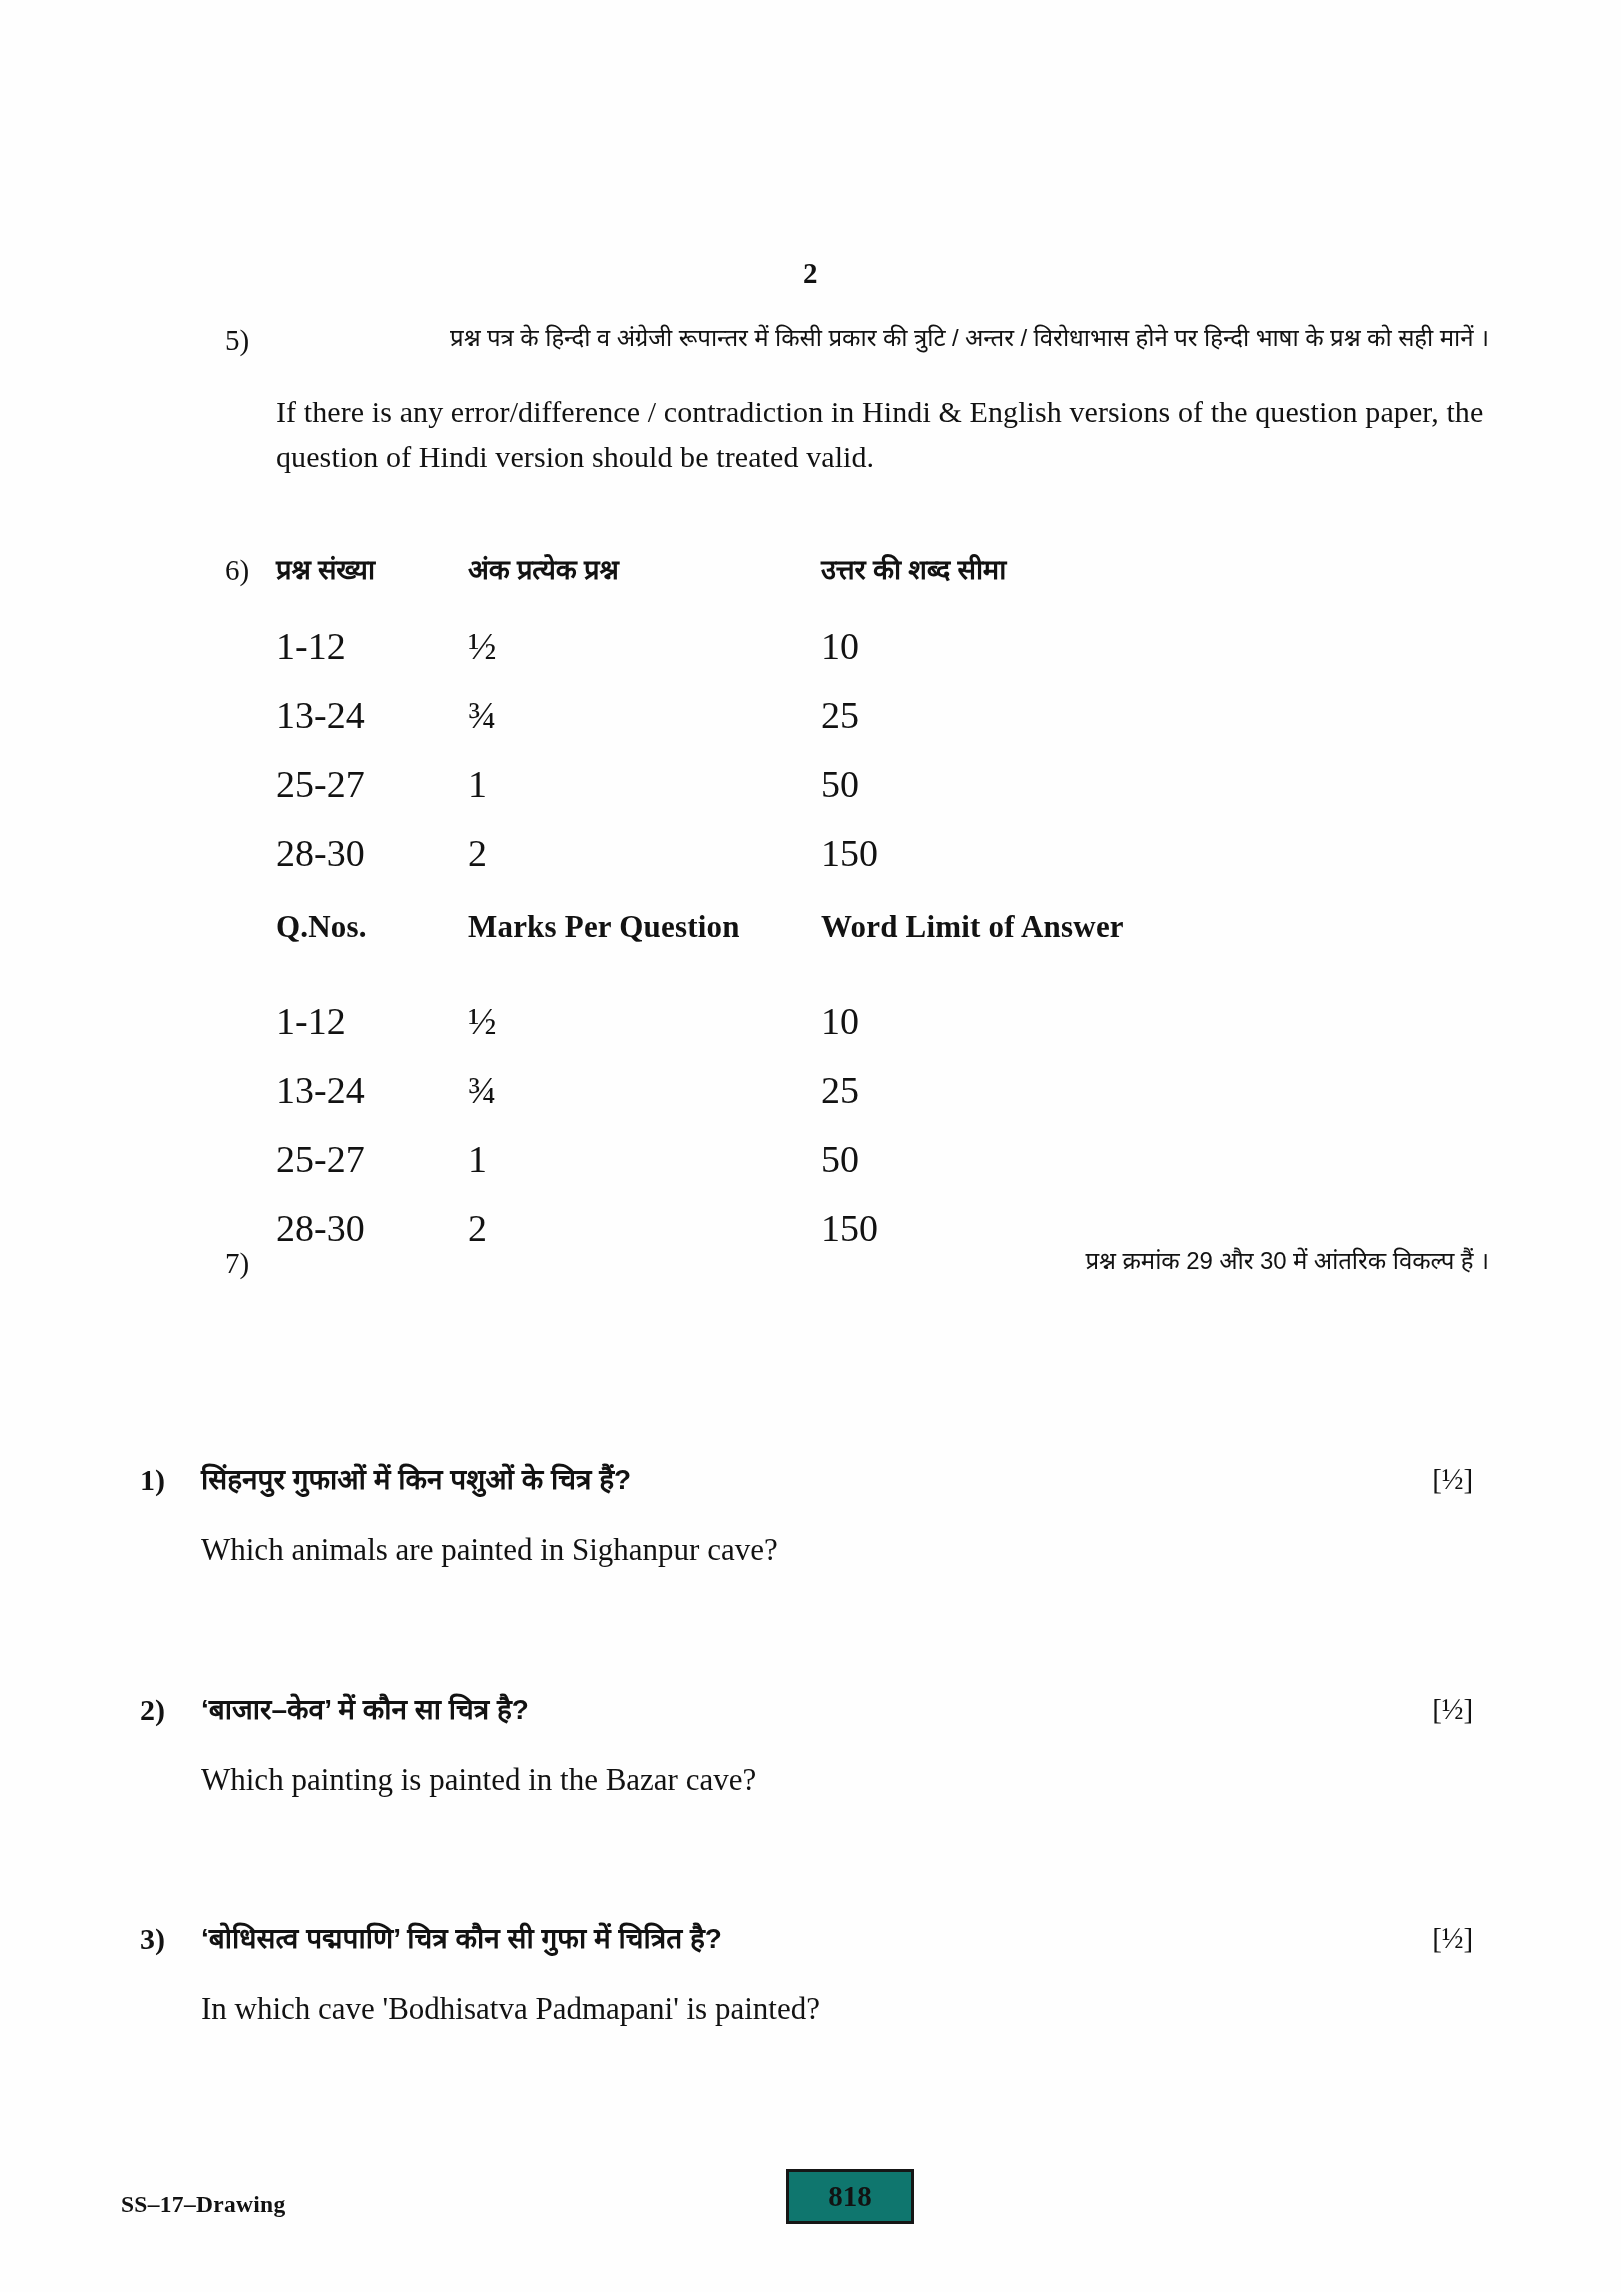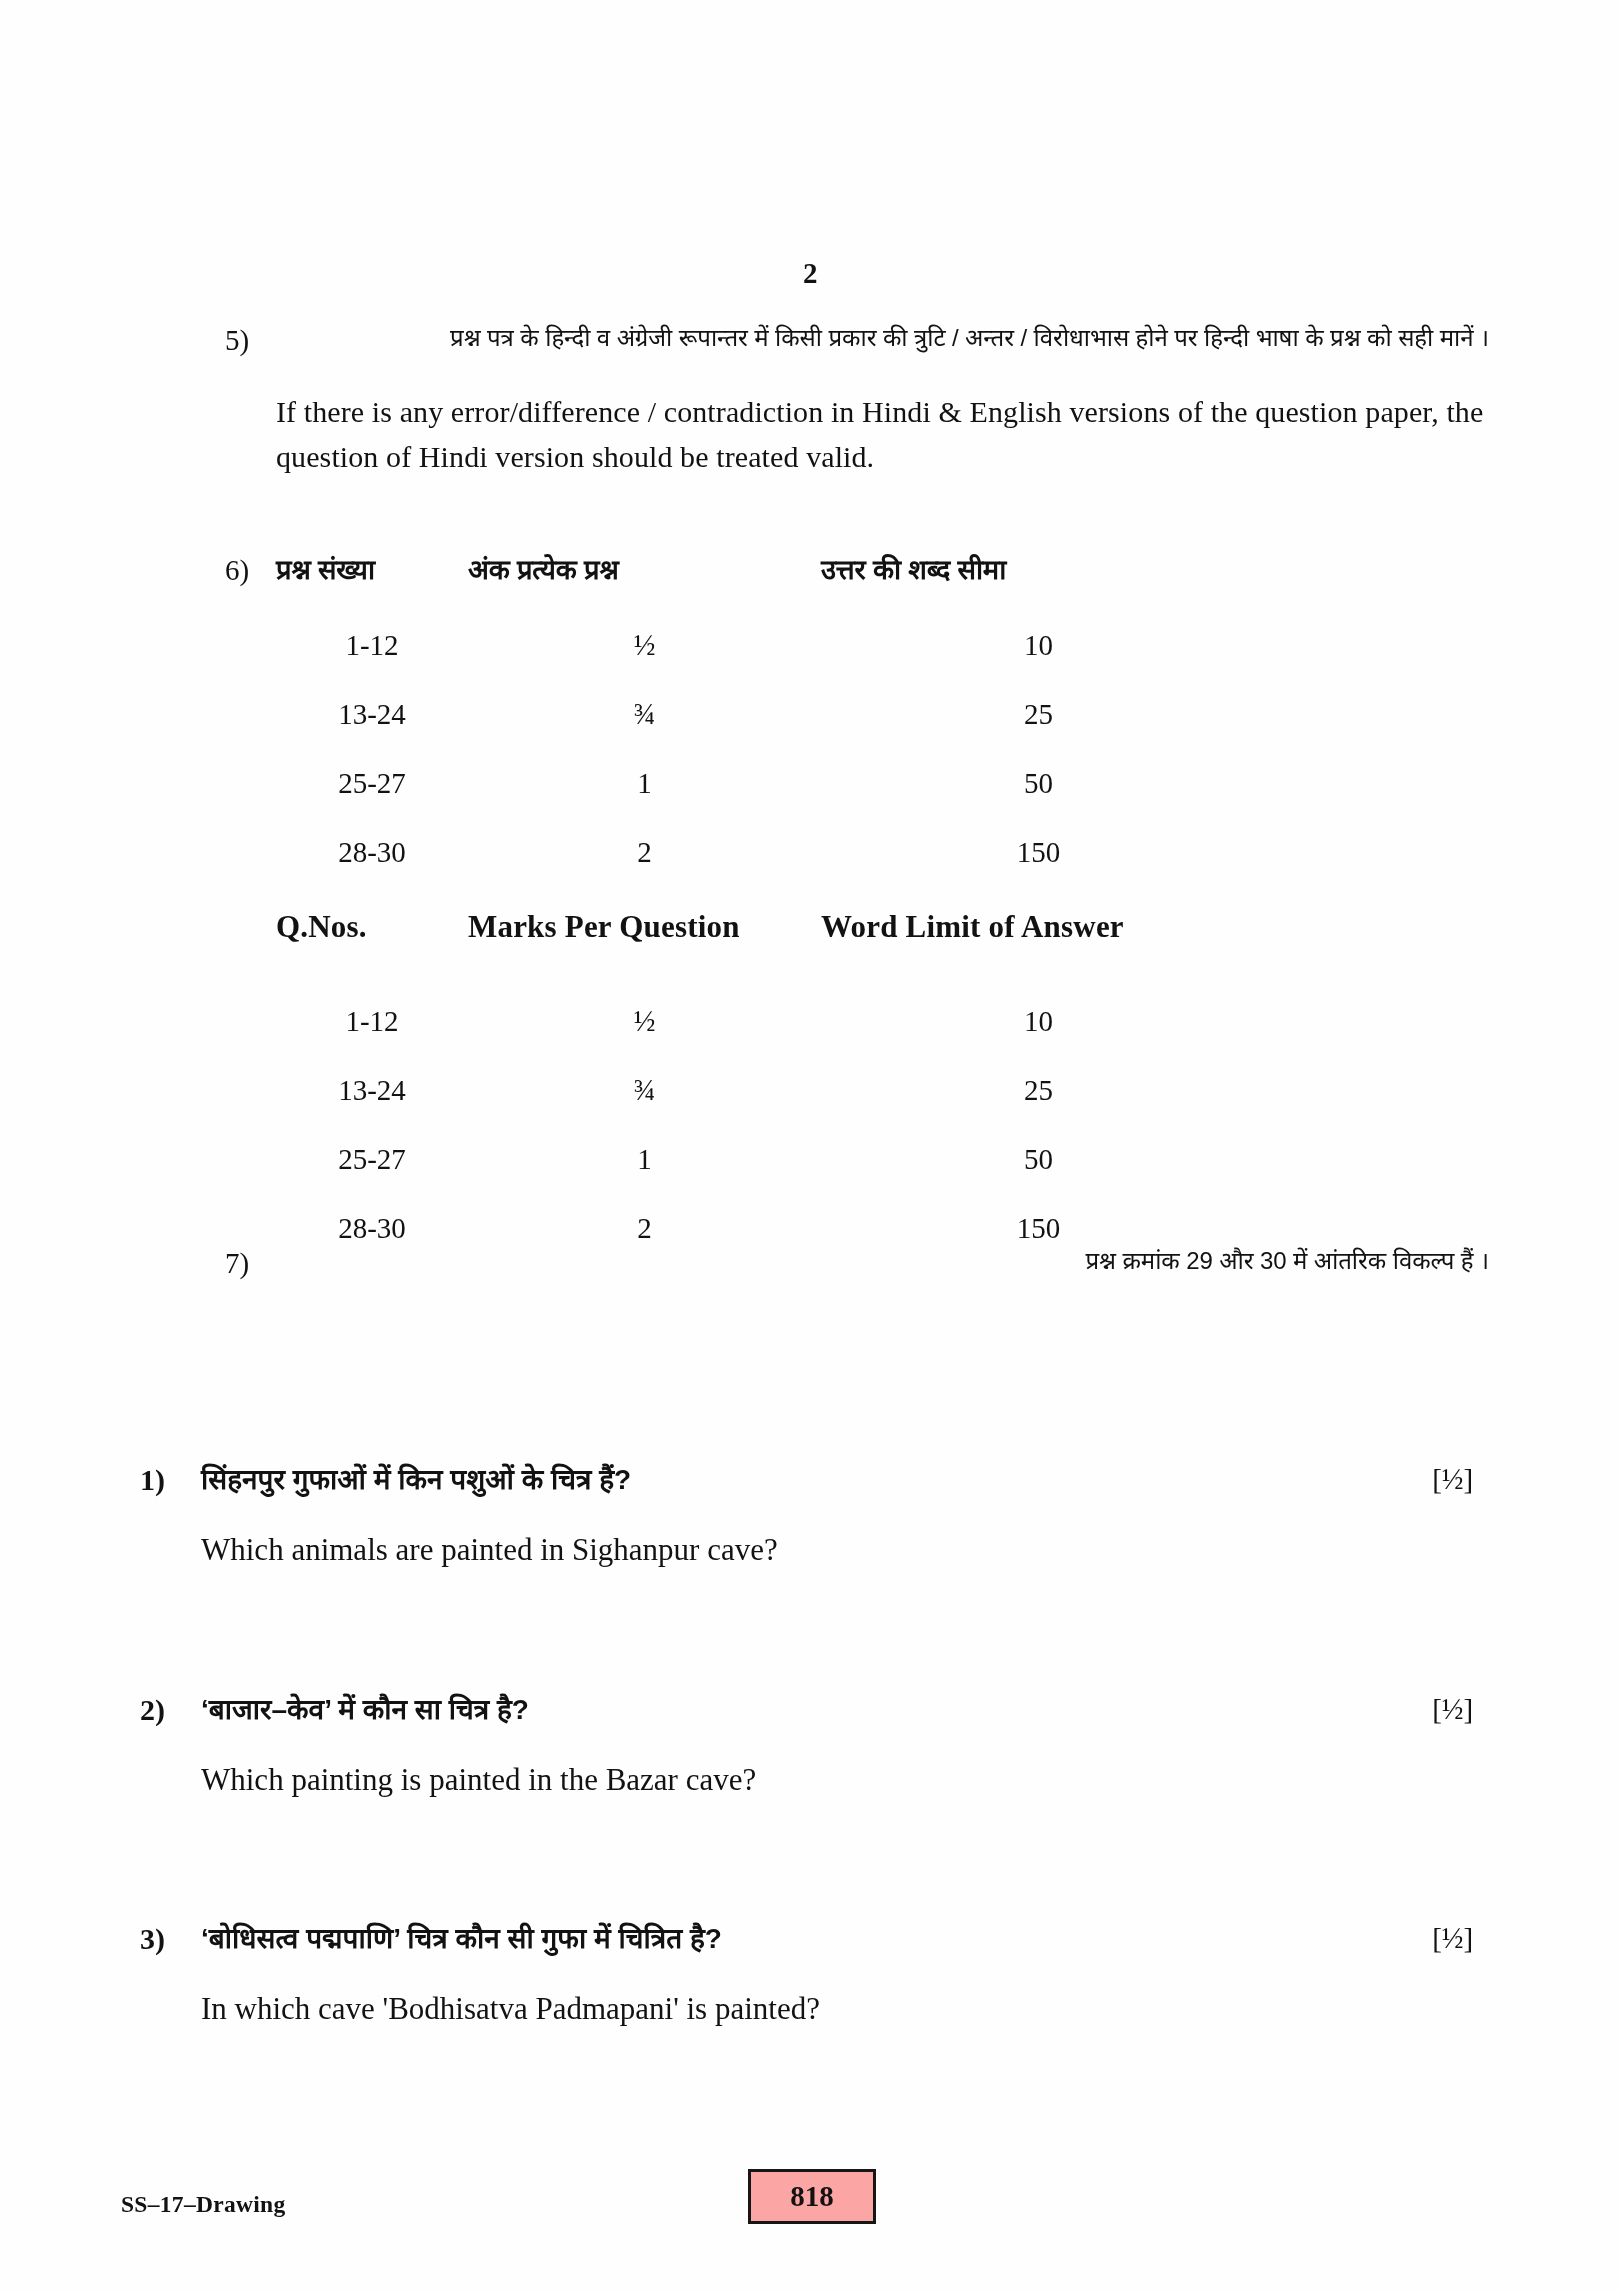--- a/index.html
+++ b/index.html
@@ -92,24 +92,23 @@
     margin-left: 28px;
   }
   .th-eng {
     font-size: 31px;
     font-weight: bold;
     height: 78px;
     vertical-align: bottom;
     letter-spacing: 0.2px;
   }
   .marks-table tbody td {
-    font-size: 29px;
+    font-size: 38px;
     height: 69px;
     vertical-align: middle;
-    text-align: center;
   }
   .cell-qnos  { text-align: left; padding-left: 2px; }
   .cell-marks { text-align: left; padding-left: 130px; }
   .cell-words { text-align: left; padding-left: 272px; }
 
   .th-marks-pad { padding-left: 106px; }
   .th-words-pad { padding-left: 235px; }
   .th-words-pad-hin { padding-left: 249px; }
 
   #table-english { margin-top: 21.6px; }
@@ -175,31 +174,31 @@
   .footer-code {
     position: absolute;
     left: 121px;
     top: 5.9px;
     font-size: 23.5px;
     font-weight: bold;
     letter-spacing: 0.3px;
   }
   .footer-box {
     position: absolute;
-    left: 748px;
+    left: 786px;
     top: -15.7px;
     width: 122px;
     height: 49px;
     border: 3.9px solid #161616;
     display: flex;
     align-items: center;
     justify-content: center;
     font-size: 29px;
     font-weight: bold;
-    background: #fca5a5;
+    background: #0f766e;
   }
 </style>
 </head>
 <body>
 
 <div class="page">
 
   <div class="page-number">2</div>
 
   <div class="instr" id="instr-5">

